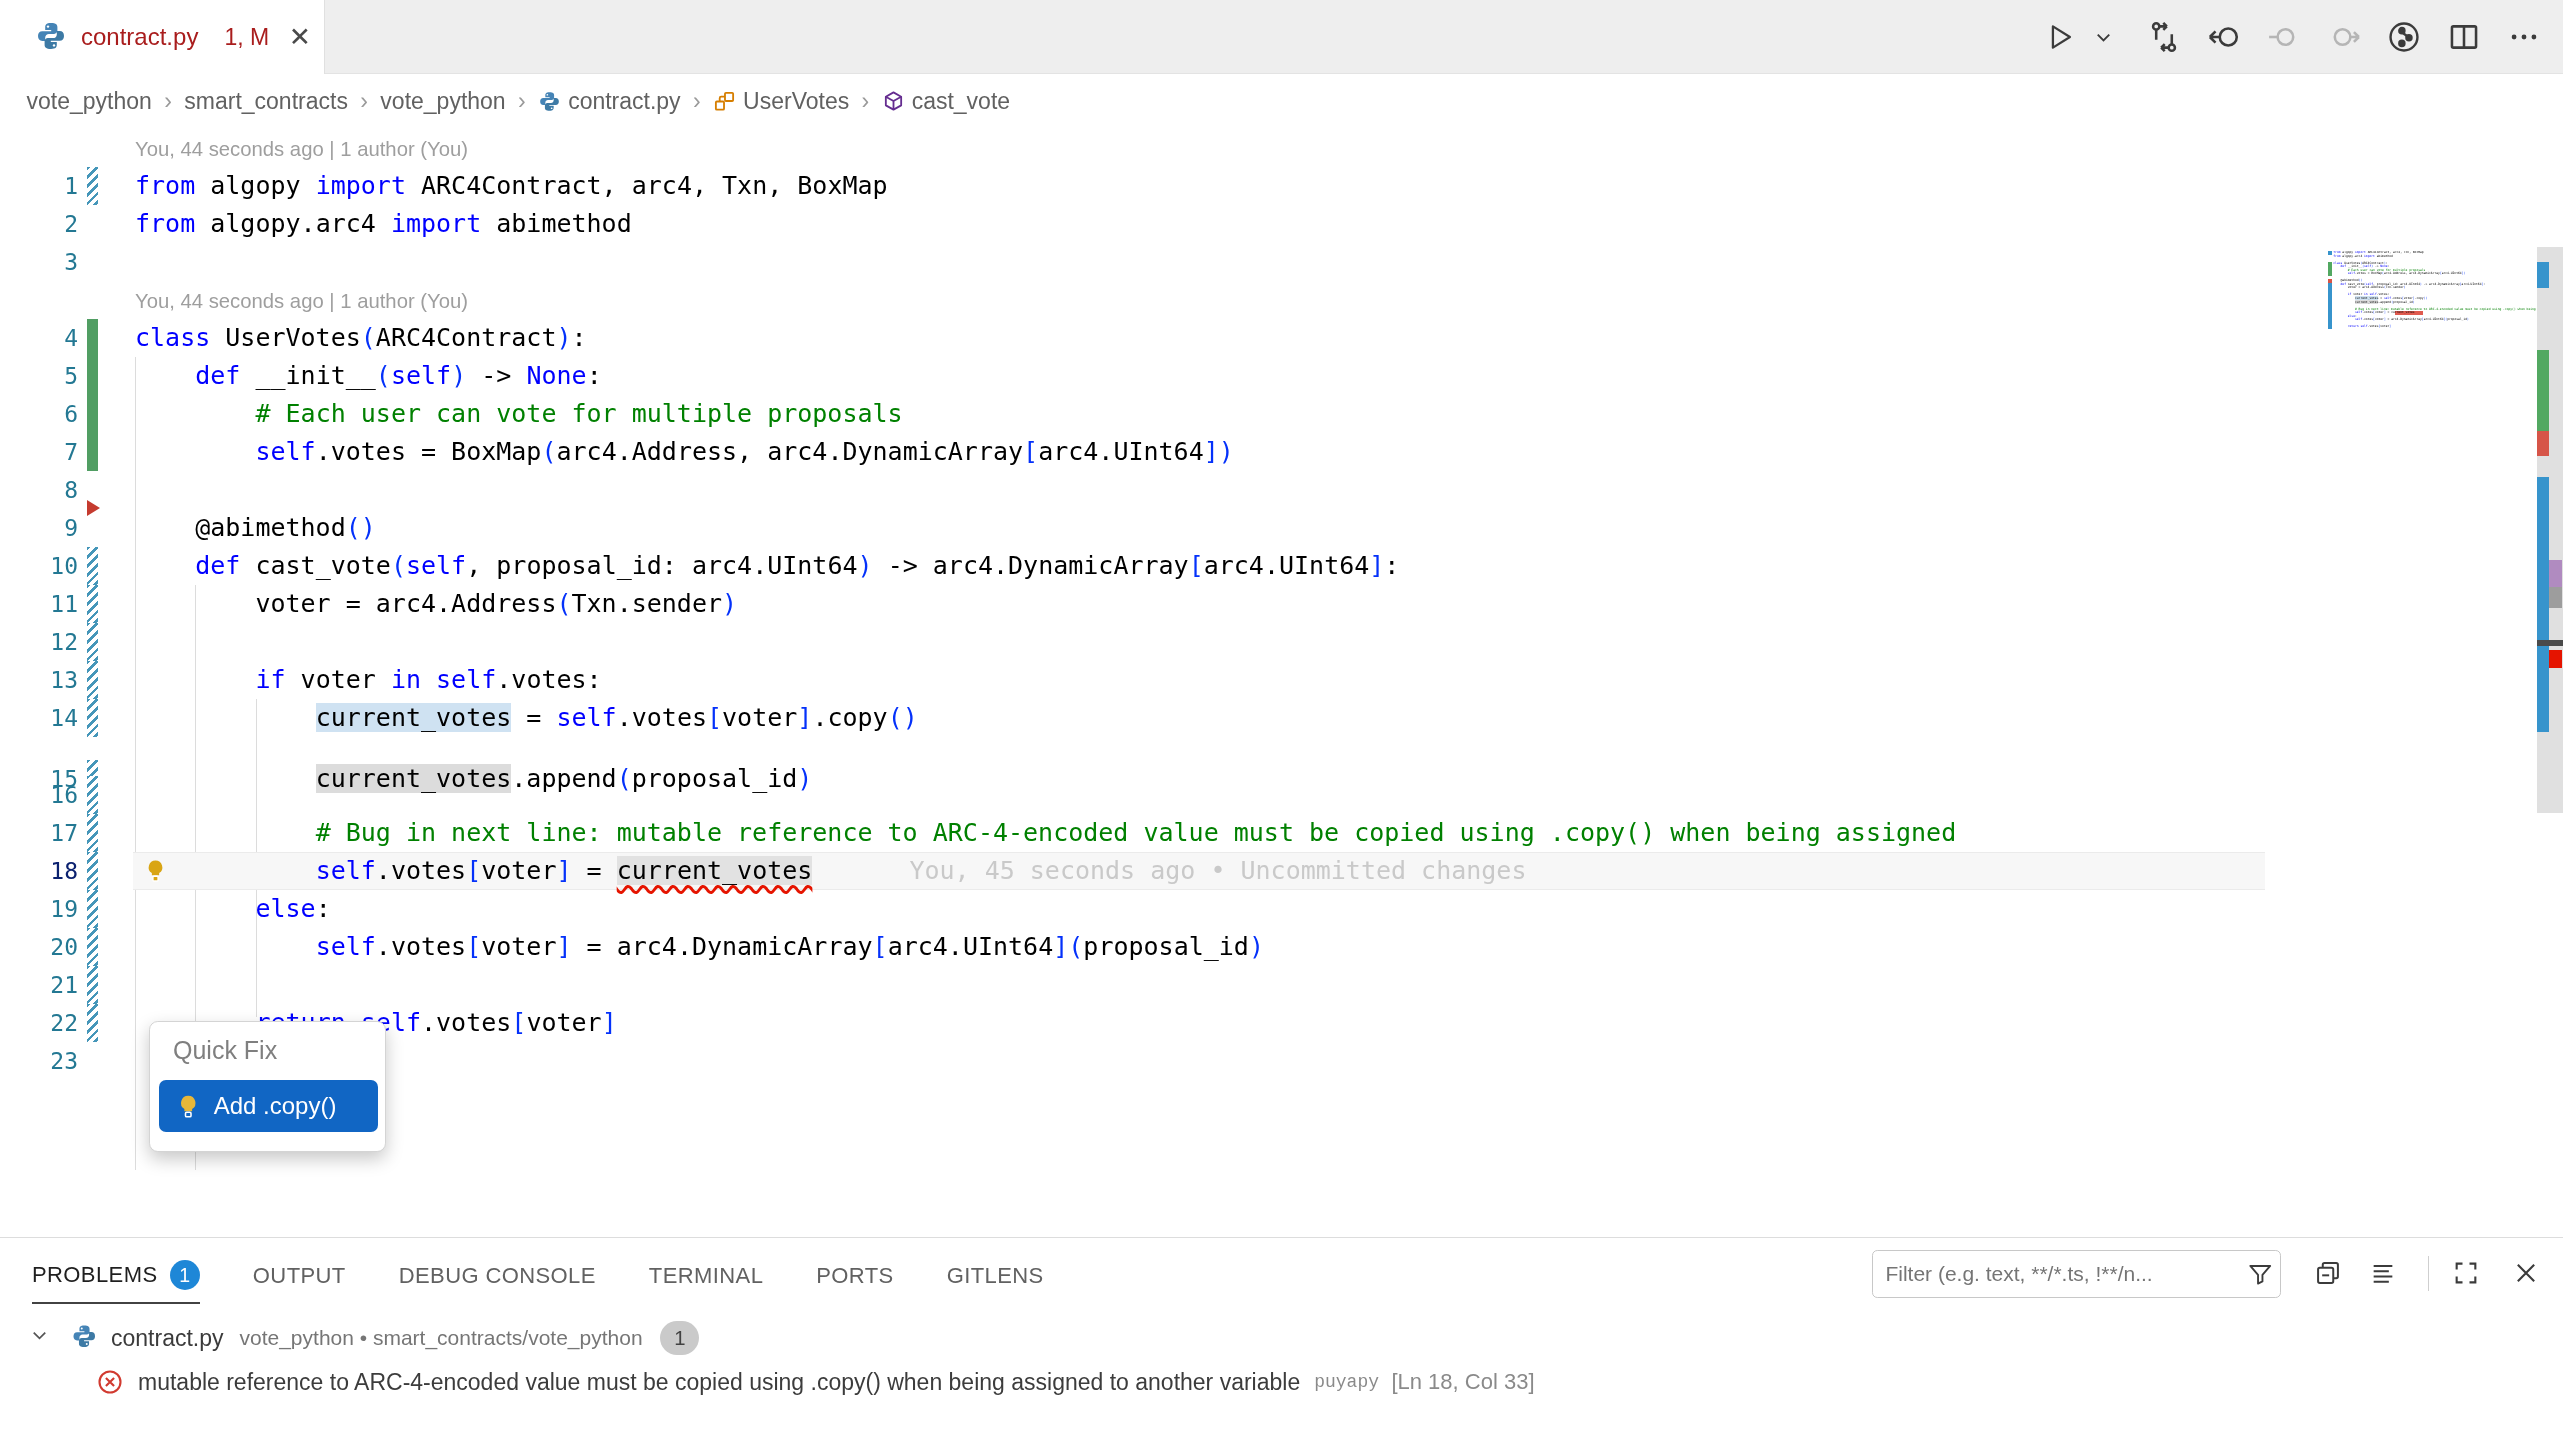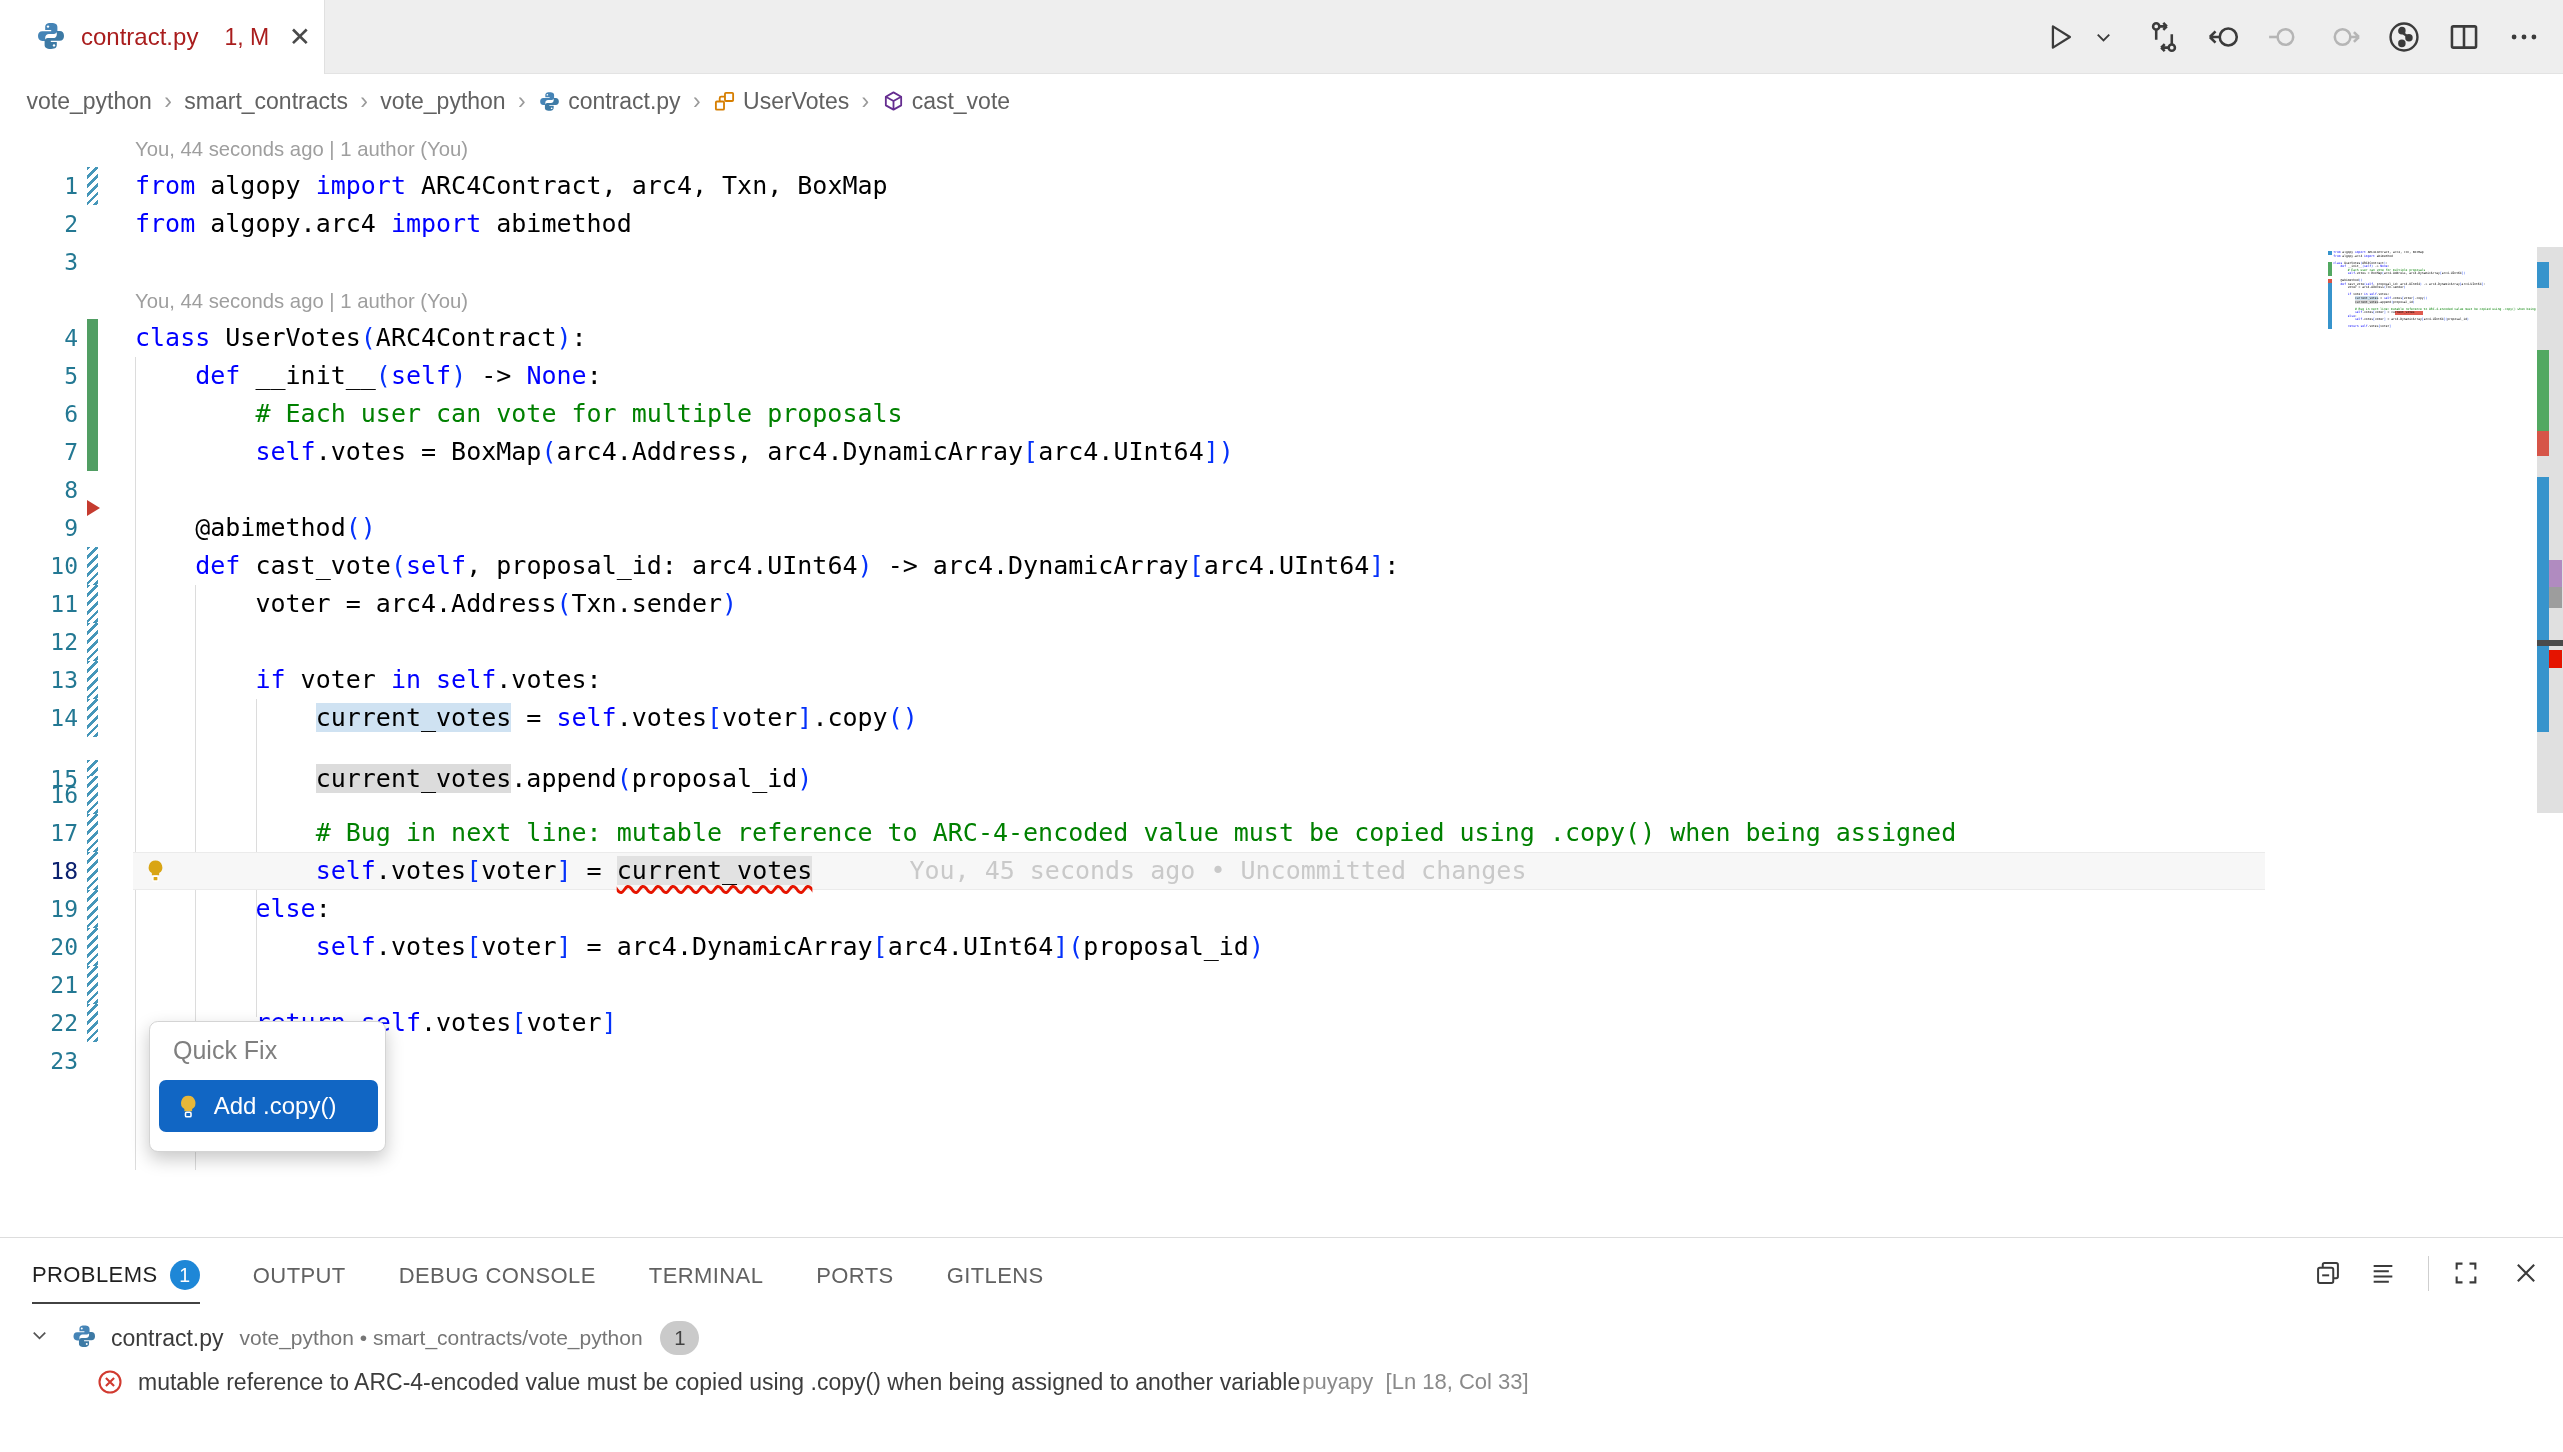--- a/index.html
+++ b/index.html
@@ -90,21 +90,21 @@
   #file-row { position:absolute; left:0; top:78px; width:2563px; height:44px; display:flex; align-items:center; cursor:pointer; }
   #file-row .tw { margin-left:28px; font-size:23px; color:#555; }
   #file-row .pyicon { margin-left:19.5px; }
   #file-name { margin-left:14px; font-size:23px; color:#3b3b3b; }
   #file-desc { margin-left:16px; font-size:21px; color:#767676; }
   #file-count { margin-left:17.7px; min-width:39px; height:34px; border-radius:17px; background:#cacaca; color:#424242;
                 font-size:20.3px; display:flex; align-items:center; justify-content:center; }
   #problem-row { position:absolute; left:0; top:122px; width:2563px; height:44px; display:flex; align-items:center; cursor:pointer; }
   #problem-row .erricon { margin-left:96px; display:flex; }
   #problem-msg { margin-left:14px; font-size:23px; color:#3c3c3c; }
-  #problem-src { margin-left:2px; font-size:22px; color:#8a8a8a; }
+  #problem-src { margin-left:14px; font-size:18px; color:#8a8a8a;font-family:Liberation Mono, monospace; }
   #problem-loc { margin-left:12.4px; font-size:22px; color:#8a8a8a; }
 </style>
 </head>
 <body>
 
 <div id="tabbar">
   <div id="tab-active">
     <span class="pyicon">
       <svg width="32" height="32" viewBox="0 0 32 32">
         <path d="M16 3c-5 0-5.8 2.1-5.8 4.2V10h6v1.2H7.3C4.6 11.2 3 13.1 3 16.1s1.6 4.9 4.3 4.9h2.9v-3.4c0-2.1 1.7-3.7 3.7-3.7h5.2c1.9 0 3.3-1.5 3.3-3.3V7.2C22.4 4.6 21 3 16 3z" fill="#4584b6"></path>
@@ -441,20 +441,28 @@
         <span>TERMINAL</span>
       </div>
       <div class="ptab">
         <span>PORTS</span>
       </div>
       <div class="ptab">
         <span>GITLENS</span>
       </div>
     </div>
 
+  <div id="panel-filter">
+    <input placeholder="Filter (e.g. text, **/*.ts, !**/n..." style="">
+    <span class="funnel">
+      <svg width="26.5" height="26.5" viewBox="0 0 24 24" fill="none" stroke="#3b3b3b" stroke-width="1.7">
+        <path d="M3 4.5h18l-7 8v6l-4 2v-8z" stroke-linejoin="round"></path>
+      </svg>
+    </span>
+  </div>
 
   <span class="panel-toolbar-icon" style="left:2310px">
     <svg width="28" height="28" viewBox="0 0 24 24" fill="none" stroke="#3b3b3b" stroke-width="1.7">
       <rect x="7.5" y="3.5" width="13" height="13" rx="1.5"></rect>
       <rect x="3.5" y="7.5" width="13" height="13" rx="1.5" fill="#ffffff"></rect>
       <path d="M7 14h6"></path>
     </svg>
   </span>
   <span class="panel-toolbar-icon" style="left:2365px">
     <svg width="28" height="28" viewBox="0 0 24 24" fill="none" stroke="#3b3b3b" stroke-width="1.8">

